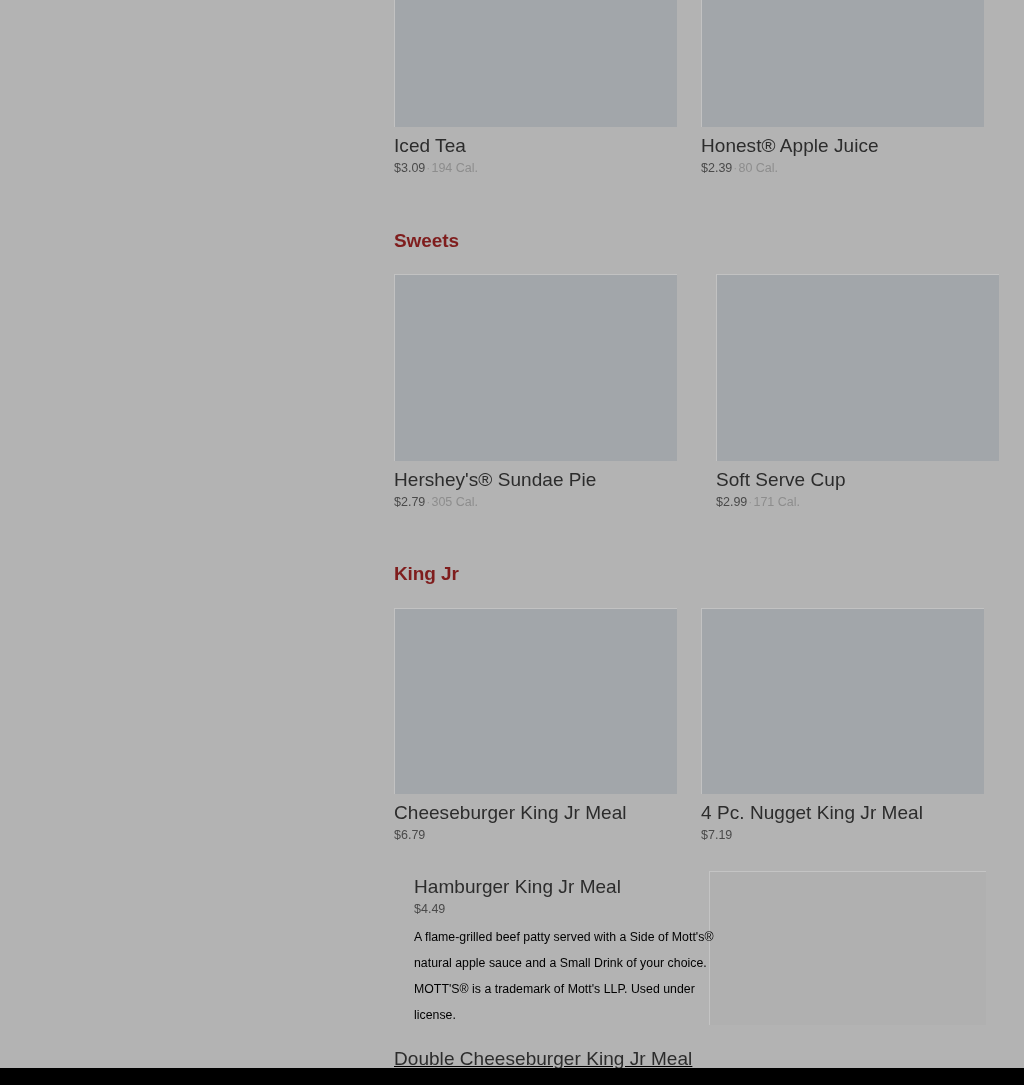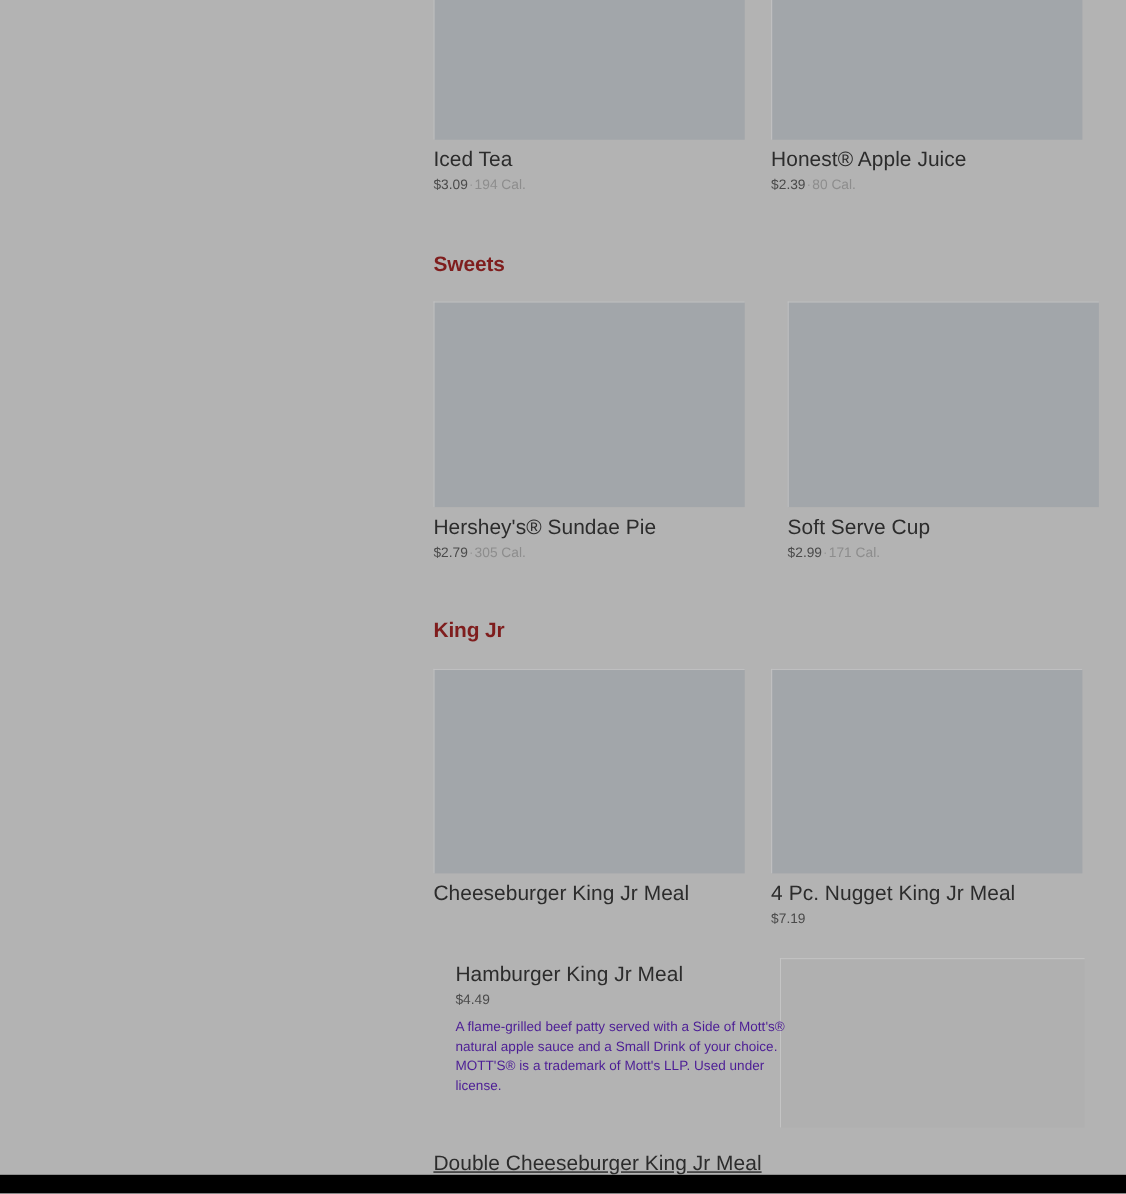--- a/index.html
+++ b/index.html
@@ -65,22 +65,22 @@
     color: #4a4a4a;
   }
 
   .meta-dot {
     color: #9a9a9a;
     padding: 0 1px;
   }
 
   .product-desc {
     font-size: 12.3px;
-    line-height: 18px;
-    color: #4c1d95;
+    line-height: 26px;
+    color: #000000;
     padding-top: 7px;
     width: 302px;
     letter-spacing: 0.03px;
   }
 
   
   .section-heading {
     font-size: 19px;
     font-weight: 700;
     color: #7f1d1d;
@@ -181,20 +181,23 @@
 
   </div>
 
   <div class="abs section-heading" id="sec-kingjr-heading">King Jr</div>
 
   <div class="abs product-grid" id="row-kingjr">
 
     <div class="product-card">
       <div class="product-thumb thumb-h-186"></div>
       <div class="product-name">Cheeseburger King Jr Meal</div>
+      <div class="product-meta">
+        <span class="product-price">$6.79</span>
+      </div>
     </div>
 
     <div class="product-card">
       <div class="product-thumb thumb-h-186"></div>
       <div class="product-name">4 Pc. Nugget King Jr Meal</div>
       <div class="product-meta">
         <span class="product-price">$7.19</span>
       </div>
     </div>
 

